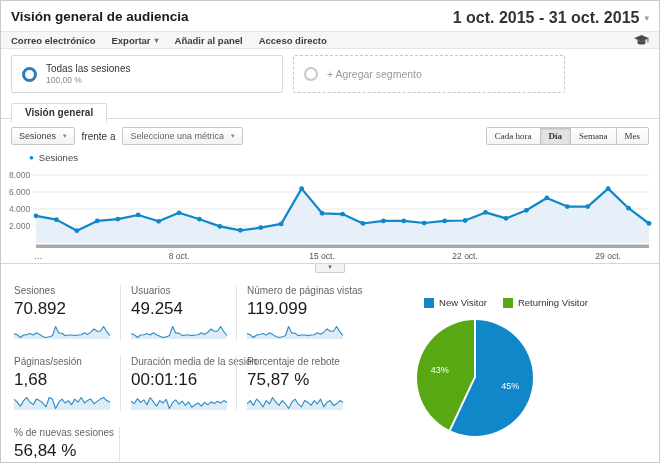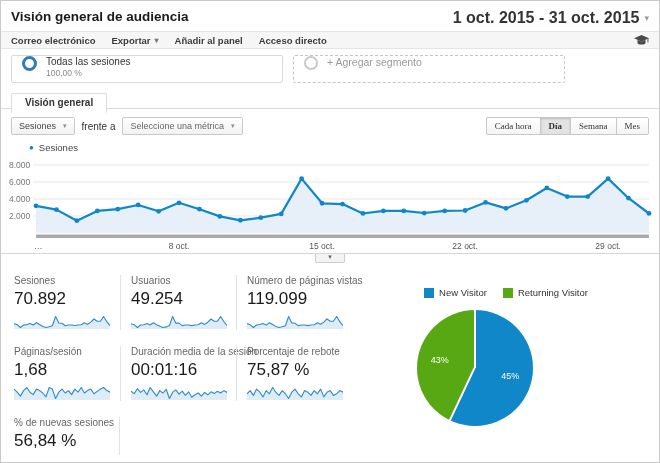--- a/index.html
+++ b/index.html
@@ -14,21 +14,21 @@
   .date-range .arr { color:#999; font-size:9px; }
 
   
   .toolbar { display:flex; align-items:center; gap:16px; background:#f6f6f6; border-top:1px solid #e5e5e5; border-bottom:1px solid #e5e5e5; padding:0 10px; height:18px; }
   .toolbar-item { font-size:9.5px; font-weight:bold; color:#3c3c3c; cursor:pointer; display:flex; align-items:center; gap:4px; }
   .toolbar-item .arr { font-size:8px; color:#777; }
   .toolbar-spacer { flex:1; }
 
   
   .segments { display:flex; gap:10px; padding:6px 10px 4px 10px; }
-  .segment-box { width:272px; height:28px; border:1px solid #d9d9d9; border-radius:2px; display:flex; align-items:flex-start; padding:0 10px; gap:9px; background:#fff; cursor:pointer; }
+  .segment-box { width:272px; height:38px; border:1px solid #d9d9d9; border-radius:2px; display:flex; align-items:center; padding:0 10px; gap:9px; background:#fff; cursor:pointer; }
   .segment-box.dashed { border:1px dashed #c6c6c6; }
   .seg-circle-blue { width:15px; height:15px; border-radius:50%; border:3.5px solid #2f7cba; background:#fff; flex:none; }
   .seg-circle-gray { width:14px; height:14px; border-radius:50%; border:2px solid #c9c9c9; background:#fff; flex:none; }
   .seg-title { font-size:10px; color:#333; line-height:12px; }
   .seg-sub { font-size:8.5px; color:#888; }
   .seg-add-label { font-size:10.5px; color:#999; }
 
   
   .tab-row { border-bottom:1px solid #dcdcdc; padding:4px 0 0 10px; height:22px; }
   .tab { display:inline-block; background:#fff; border:1px solid #dcdcdc; border-bottom:1px solid #fff; margin-bottom:-1px; padding:3px 13px 4px 13px; font-size:10px; font-weight:bold; color:#333; border-radius:2px 2px 0 0; cursor:pointer; position:relative; top:1px; }

